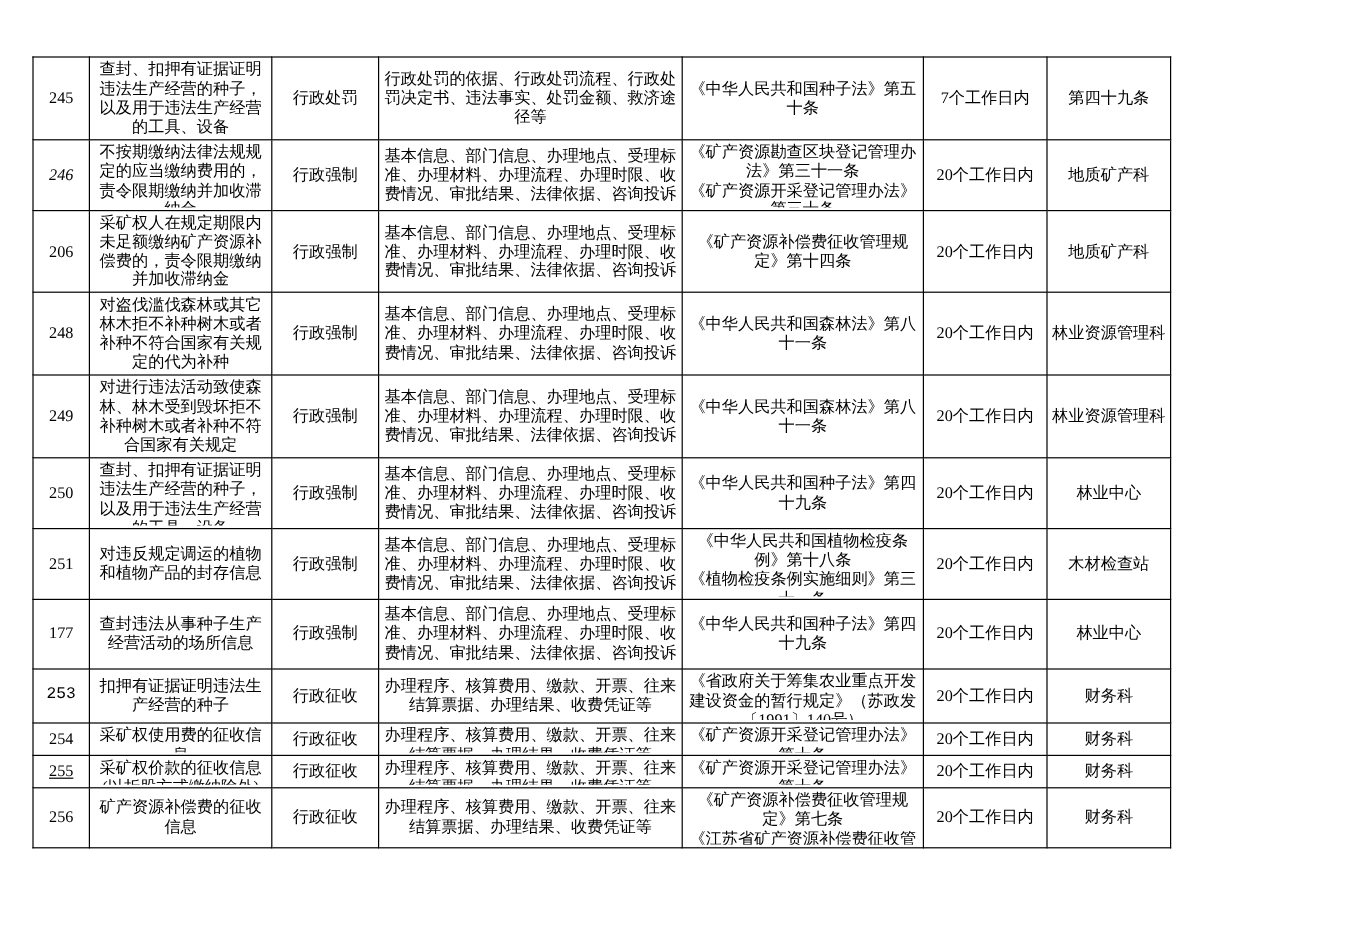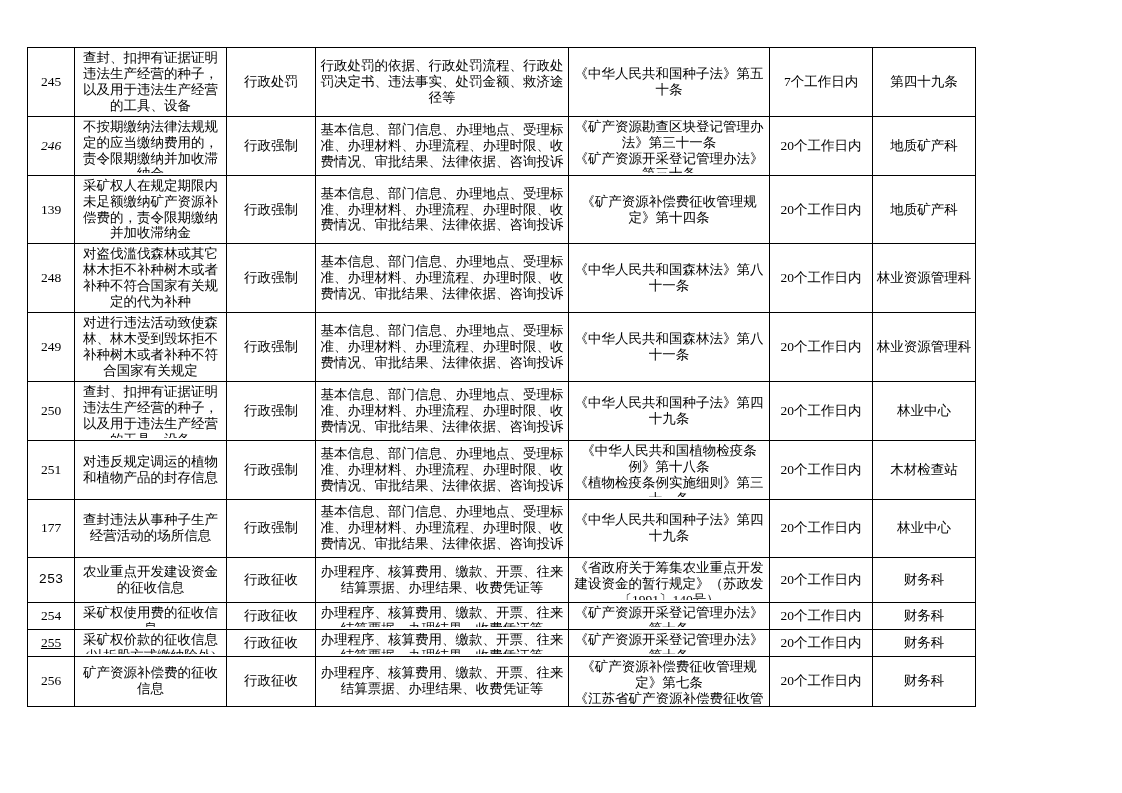--- a/index.html
+++ b/index.html
@@ -105,21 +105,21 @@
               <span class="clipbox" style="max-height: 54px; font-family: Liberation Serif, serif;">《矿产资源勘查区块登记管理办法》第三十一条<br>《矿产资源开采登记管理办法》第三十条</span>
             </td>
             <td class="col-limit">
               <span class="clipbox" style="max-height: 54px;">20个工作日内</span>
             </td>
             <td class="col-dept">
               <span class="clipbox" style="max-height: 54px;">地质矿产科</span>
             </td>
           </tr>
           <tr style="height: 58px;">
-            <td class="col-no"><span class="clipbox">139</span></td>
+            <td class="col-no"><span class="clipbox">206</span></td>
             <td class="col-name"><span class="clipbox">采矿权人在规定期限内未足额缴纳矿产资源补偿费的，责令限期缴纳并加收滞纳金</span></td>
             <td class="col-type"><span class="clipbox">行政强制</span></td>
             <td class="col-content"><span class="clipbox">基本信息、部门信息、办理地点、受理标准、办理材料、办理流程、办理时限、收费情况、审批结果、法律依据、咨询投诉</span></td>
             <td class="col-basis"><span class="clipbox">《矿产资源补偿费征收管理规定》第十四条</span></td>
             <td class="col-limit"><span class="clipbox">20个工作日内</span></td>
             <td class="col-dept"><span class="clipbox">地质矿产科</span></td>
           </tr>
           <tr style="height: 58px;">
             <td class="col-no"><span class="clipbox">248</span></td>
             <td class="col-name"><span class="clipbox">对盗伐滥伐森林或其它林木拒不补种树木或者补种不符合国家有关规定的代为补种</span></td>
@@ -191,21 +191,21 @@
             <td class="col-content"><span class="clipbox">基本信息、部门信息、办理地点、受理标准、办理材料、办理流程、办理时限、收费情况、审批结果、法律依据、咨询投诉</span></td>
             <td class="col-basis"><span class="clipbox">《中华人民共和国种子法》第四十九条</span></td>
             <td class="col-limit"><span class="clipbox">20个工作日内</span></td>
             <td class="col-dept"><span class="clipbox">林业中心</span></td>
           </tr>
           <tr class="clip" style="height: 44px;">
             <td class="col-no">
               <span class="clipbox" style="max-height: 40px; font-family: Liberation Mono, monospace;">253</span>
             </td>
             <td class="col-name">
-              <span class="clipbox" style="max-height: 40px;">农业重点开发建设资金的征收信息</span>
+              <span class="clipbox" style="max-height: 40px;">扣押有证据证明违法生产经营的种子</span>
             </td>
             <td class="col-type">
               <span class="clipbox" style="max-height: 40px;">行政征收</span>
             </td>
             <td class="col-content">
               <span class="clipbox" style="max-height: 40px;">办理程序、核算费用、缴款、开票、往来结算票据、办理结果、收费凭证等</span>
             </td>
             <td class="col-basis">
               <span class="clipbox" style="max-height: 40px;">《省政府关于筹集农业重点开发建设资金的暂行规定》（苏政发〔1991〕140号）</span>
             </td>

